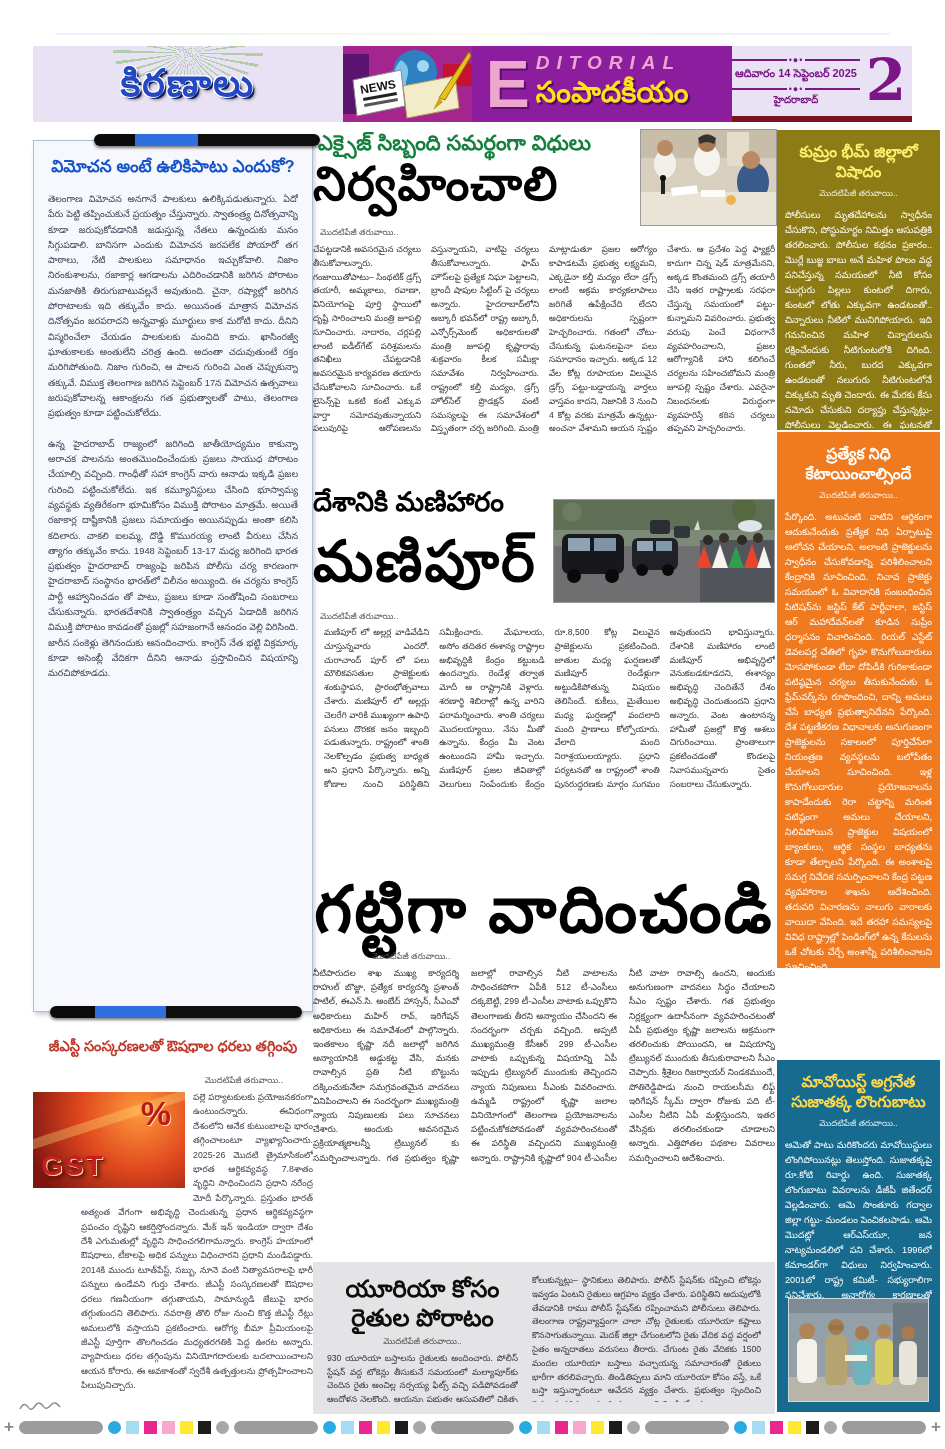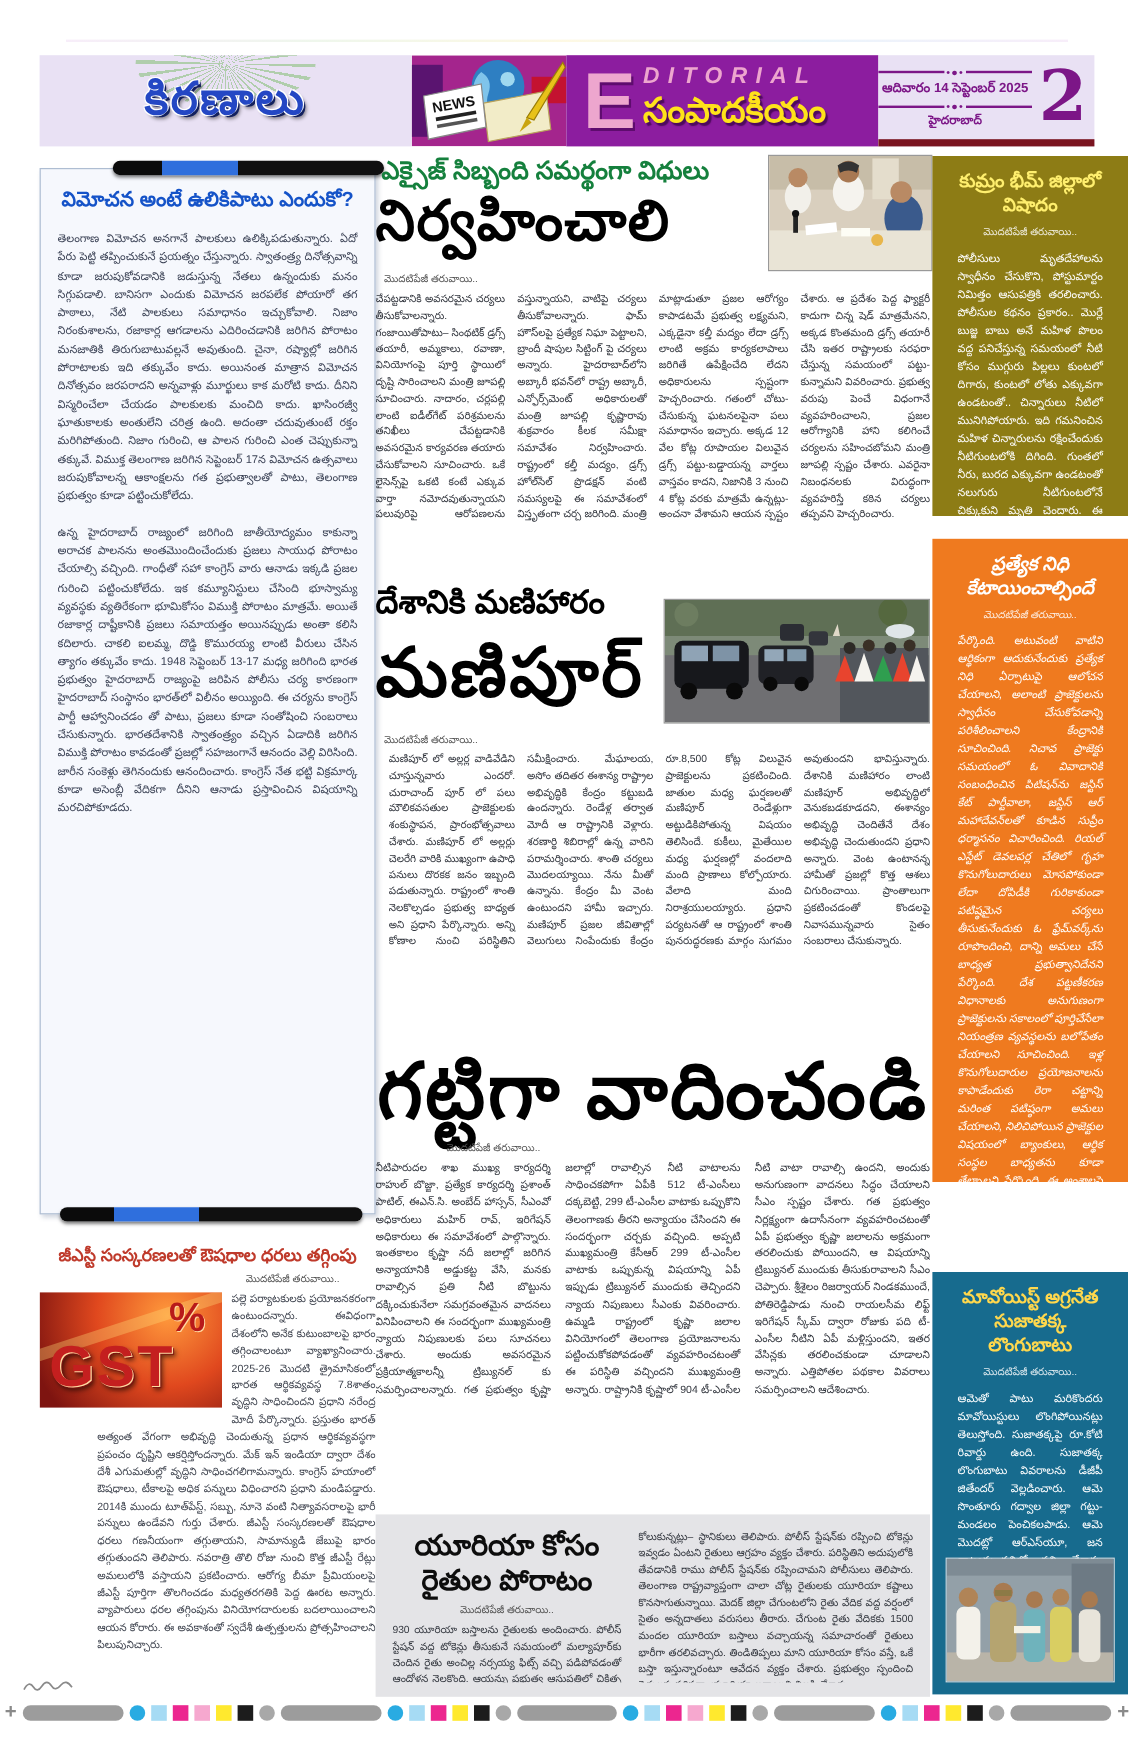--- a/index.html
+++ b/index.html
@@ -41,27 +41,27 @@
   .curl { position:absolute; height:12px; border-radius:6px;
     background:linear-gradient(90deg,#0b0b0b 0 18%, #2f6fdd 18% 46%, #101010 46% 100%); box-shadow:0 2px 3px rgba(0,0,0,.5); }
   .curl-top { left:60px; top:-7px; width:226px; }
   .curl-bot { left:16px; bottom:-7px; width:252px; }
   .left-ed h2 { text-align:center; color:#1553c8; font-size:17px; margin-bottom:12px; }
   .left-ed .body { font-size:9.3px; line-height:15.3px; text-align:justify; color:#3c4356; white-space:pre-line;
     overflow:hidden; height:790px; }
 
   
   .gst-art { position:absolute; left:33px; top:1038px; width:280px; height:372px; overflow:hidden; }
-  .gst-art h2 { text-align:center; color:#bf3a2b; font-size:14.5px; margin-bottom:2px; }
+  .gst-art h2 { text-align:center; color:#bf3a2b; font-size:14.5px; margin-bottom:17px; }
   .cont-label { font-size:8.5px; color:#555; }
   .gst-art .cont-label { display:block; text-align:right; padding-right:30px; margin-bottom:3px; }
   .gst-img { float:left; width:152px; height:96px; margin:2px 8px 3px 0; position:relative; overflow:hidden;
     background:radial-gradient(circle at 70% 20%, #ff9a3c, #e0481e 45%, #7e1410 90%); }
   .gst-img .streak { position:absolute; left:-20px; top:18px; width:220px; height:10px; background:rgba(255,220,120,.35); transform:rotate(-18deg); }
-  .gst-txt { position:absolute; left:8px; bottom:6px; font-size:48px; font-weight:bold; color:#c41f1f;
+  .gst-txt { position:absolute; left:8px; bottom:6px; font-size:28px; font-weight:bold; color:#c41f1f;
     text-shadow:1px 1px 0 #ffd9a0, 2px 2px 0 #7e1410, 3px 3px 4px rgba(0,0,0,.6); letter-spacing:2px; }
   .gst-pct { position:absolute; right:14px; top:2px; font-size:34px; font-weight:bold; color:#b81a1a; text-shadow:1px 1px 0 #ffd9a0; }
   .gst-art .body { font-size:8.8px; line-height:14.4px; text-align:justify; color:#3e434e;margin-left:48px; }
 
   
   .kicker1 { position:absolute; left:318px; top:131px; width:330px; font-size:21px; font-weight:bold; color:#15803d; }
   .head1 { position:absolute; left:313px; top:156px; width:340px; font-size:47px; font-weight:bold; color:#000; letter-spacing:1px; }
   .cont1 { position:absolute; left:320px; top:227px; }
   .body1 { position:absolute; left:313px; top:243px; width:462px; height:234px; column-count:4; column-gap:10px;
     font-size:8.6px; line-height:13.8px; text-align:justify; color:#30343c; overflow:hidden; }
@@ -83,27 +83,27 @@
 
   .urea { position:absolute; left:313px; top:1262px; width:462px; height:152px; background:#e4e4e7; display:flex;
     gap:14px; padding:12px 14px; }
   .urea .lcol { width:44%; display:flex; flex-direction:column; }
   .urea h2 { text-align:center; font-size:24px; color:#0d0d0d; line-height:29px; }
   .urea .cont-label { text-align:center; margin:4px 0 4px; }
   .urea .ltxt { font-size:8.6px; line-height:13.6px; text-align:justify; color:#33373f; overflow:hidden; }
   .urea .rcol { flex:1; font-size:8.6px; line-height:13.8px; text-align:justify; color:#33373f; overflow:hidden; }
 
   
-  .side { position:absolute; left:777px; width:163px; padding:12px 21px; color:#fff; overflow:hidden; }
+  .side { position:absolute; left:777px; width:163px; padding:12px 8px; color:#fff; overflow:hidden; }
   .side h2 { text-align:center; font-size:15.5px; line-height:20px; margin-bottom:6px; }
   .side .cont-label { display:block; text-align:center; color:rgba(255,255,255,.85); margin-bottom:8px; }
   .side .body { font-size:9.2px; line-height:15px; text-align:justify; }
   .side-tragedy { top:130px; height:300px; background:#8d7c15; }
   .side-tragedy h2 { color:#ffef6e; }
-  .side-fund { top:449px; height:536px; background:#ef7a1f;font-style:italic; }
+  .side-fund { top:432px; height:536px; background:#ef7a1f; }
   .side-fund h2 { color:#ffffff; }
   .side-maoist { top:1060px; height:352px; background:#176b8e; }
   .side-maoist h2 { color:#ffd84d; }
   .photo-maoist { position:absolute; left:11px; bottom:10px; width:141px; height:104px; border:1px solid #cfd8dd; }
 
   
   .regstrip { position:absolute; left:0; top:1418px; width:945px; height:18px; display:flex; align-items:center;
     gap:5px; padding:0 4px; }
   .regstrip .plus { color:#8a8a8a; font-size:17px; font-weight:bold; line-height:14px; }
   .gbar { height:13px; border-radius:7px; background:#9c9c9c; flex:1; }

